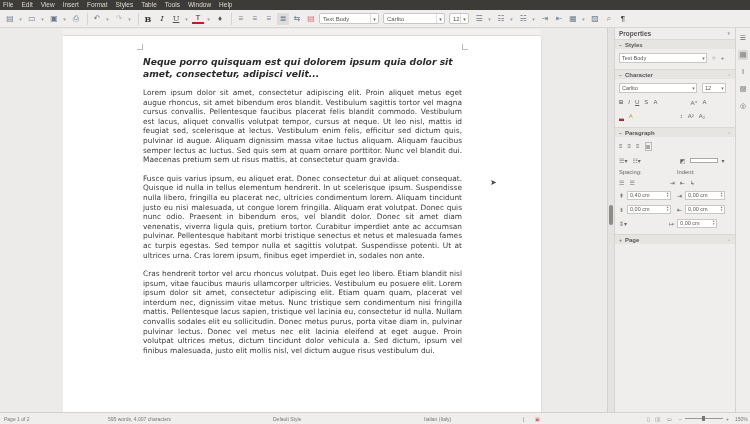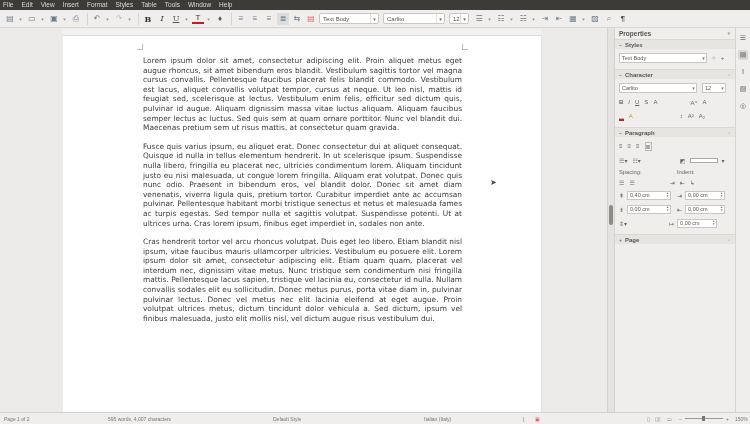--- a/index.html
+++ b/index.html
@@ -120,20 +120,21 @@
 
 <div class="leftpane"></div>
 
 <div class="ruler"></div>
 
 <div class="docarea">
   <div class="page">
     <div class="corner" style="left:74px;top:8px;border-width:0 1px 1px 0;"></div>
     <div class="corner" style="left:399px;top:8px;border-width:0 0 1px 1px;"></div>
     <div class="content">
+      <div class="h2">Neque porro quisquam est qui dolorem ipsum quia dolor sit amet, consectetur, adipisci velit...</div>
       <p class="para">Lorem ipsum dolor sit amet, consectetur adipiscing elit. Proin aliquet metus eget augue rhoncus, sit amet bibendum eros blandit. Vestibulum sagittis tortor vel magna cursus convallis. Pellentesque faucibus placerat felis blandit commodo. Vestibulum est lacus, aliquet convallis volutpat tempor, cursus at neque. Ut leo nisl, mattis id feugiat sed, scelerisque at lectus. Vestibulum enim felis, efficitur sed dictum quis, pulvinar id augue. Aliquam dignissim massa vitae luctus aliquam. Aliquam faucibus semper lectus ac luctus. Sed quis sem at quam ornare porttitor. Nunc vel blandit dui. Maecenas pretium sem ut risus mattis, at consectetur quam gravida.</p>
       <p class="para">Fusce quis varius ipsum, eu aliquet erat. Donec consectetur dui at aliquet consequat. Quisque id nulla in tellus elementum hendrerit. In ut scelerisque ipsum. Suspendisse nulla libero, fringilla eu placerat nec, ultricies condimentum lorem. Aliquam tincidunt justo eu nisi malesuada, ut congue lorem fringilla. Aliquam erat volutpat. Donec quis nunc odio. Praesent in bibendum eros, vel blandit dolor. Donec sit amet diam venenatis, viverra ligula quis, pretium tortor. Curabitur imperdiet ante ac accumsan pulvinar. Pellentesque habitant morbi tristique senectus et netus et malesuada fames ac turpis egestas. Sed tempor nulla et sagittis volutpat. Suspendisse potenti. Ut at ultrices urna. Cras lorem ipsum, finibus eget imperdiet in, sodales non ante.</p>
       <p class="para">Cras hendrerit tortor vel arcu rhoncus volutpat. Duis eget leo libero. Etiam blandit nisl ipsum, vitae faucibus mauris ullamcorper ultricies. Vestibulum eu posuere elit. Lorem ipsum dolor sit amet, consectetur adipiscing elit. Etiam quam quam, placerat vel interdum nec, dignissim vitae metus. Nunc tristique sem condimentum nisi fringilla mattis. Pellentesque lacus sapien, tristique vel lacinia eu, consectetur id nulla. Nullam convallis sodales elit eu sollicitudin. Donec metus purus, porta vitae diam in, pulvinar pulvinar lectus. Donec vel metus nec elit lacinia eleifend at eget augue. Proin volutpat ultrices metus, dictum tincidunt dolor vehicula a. Sed dictum, ipsum vel finibus malesuada, justo elit mollis nisl, vel dictum augue risus vestibulum dui.</p>
     </div>
   </div>
 </div>
 
 <div class="cursor">➤</div>
 
 <div class="vscroll">

